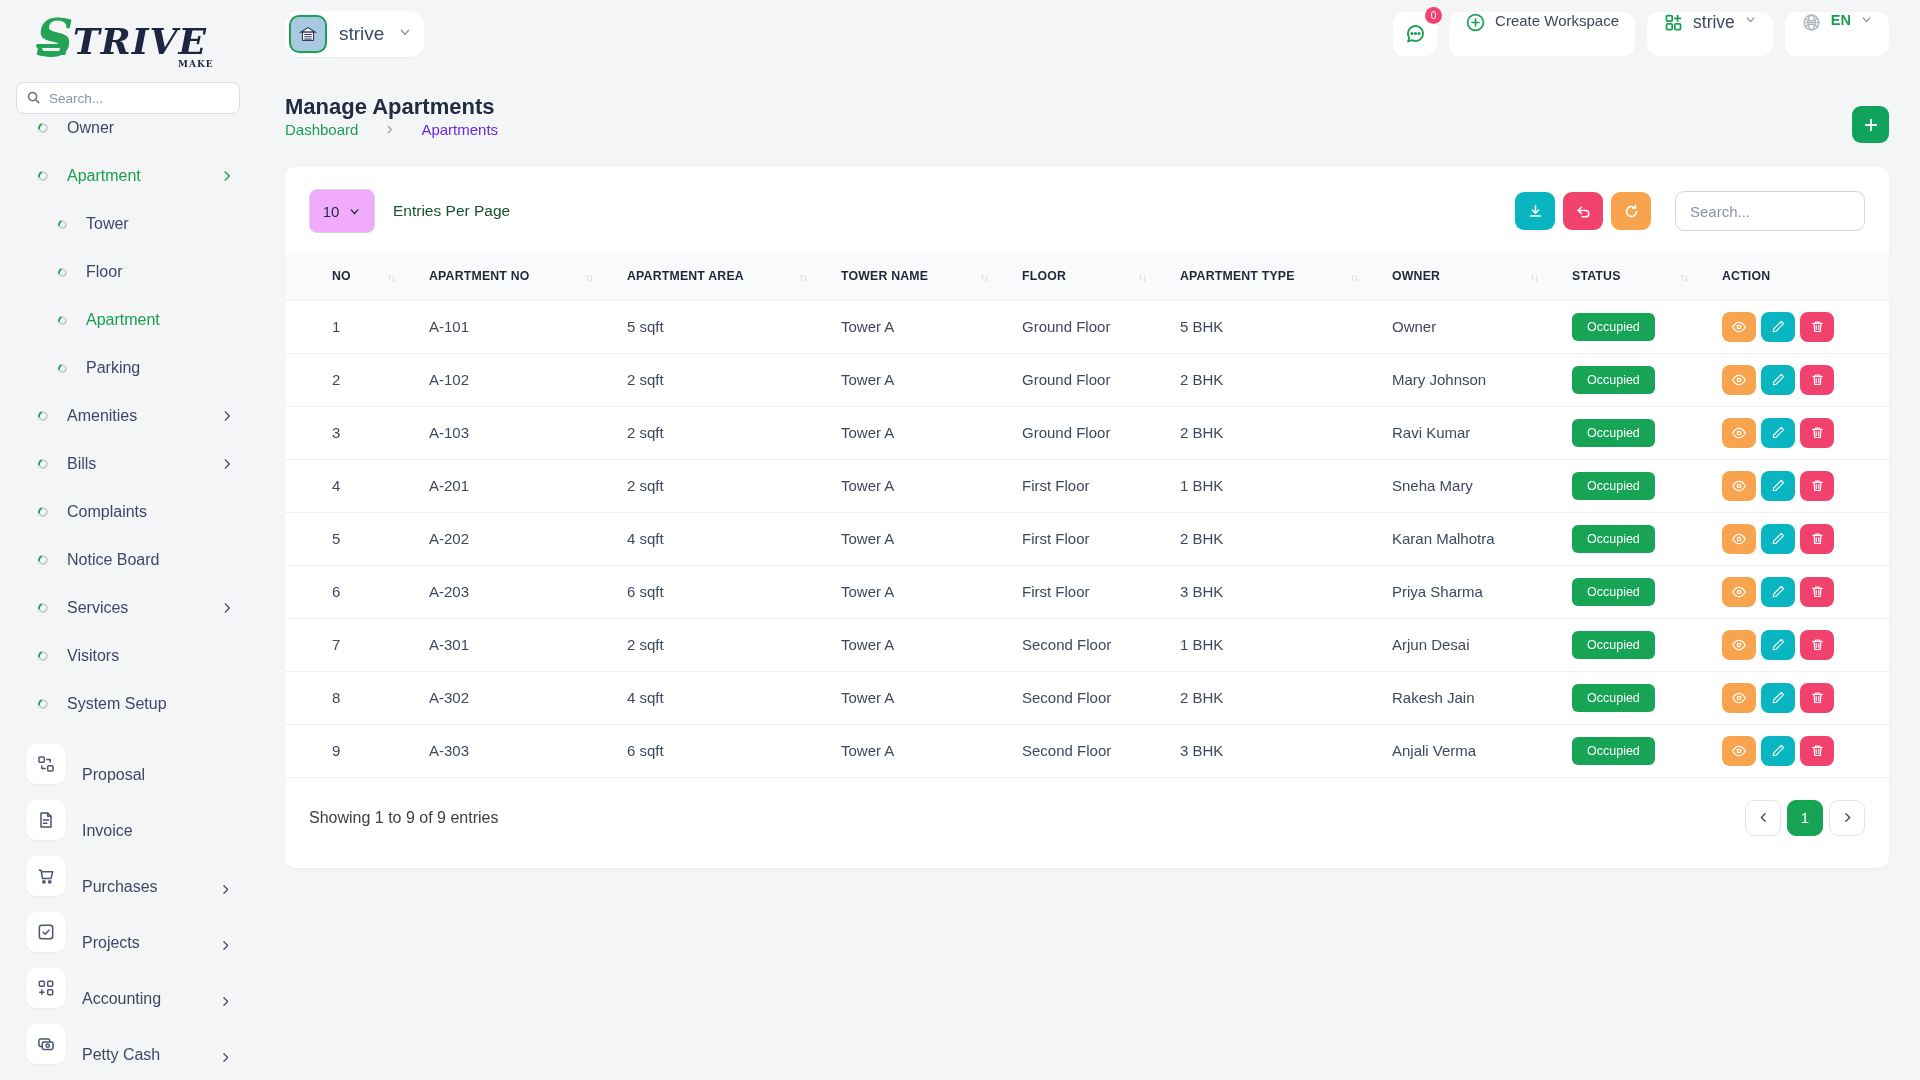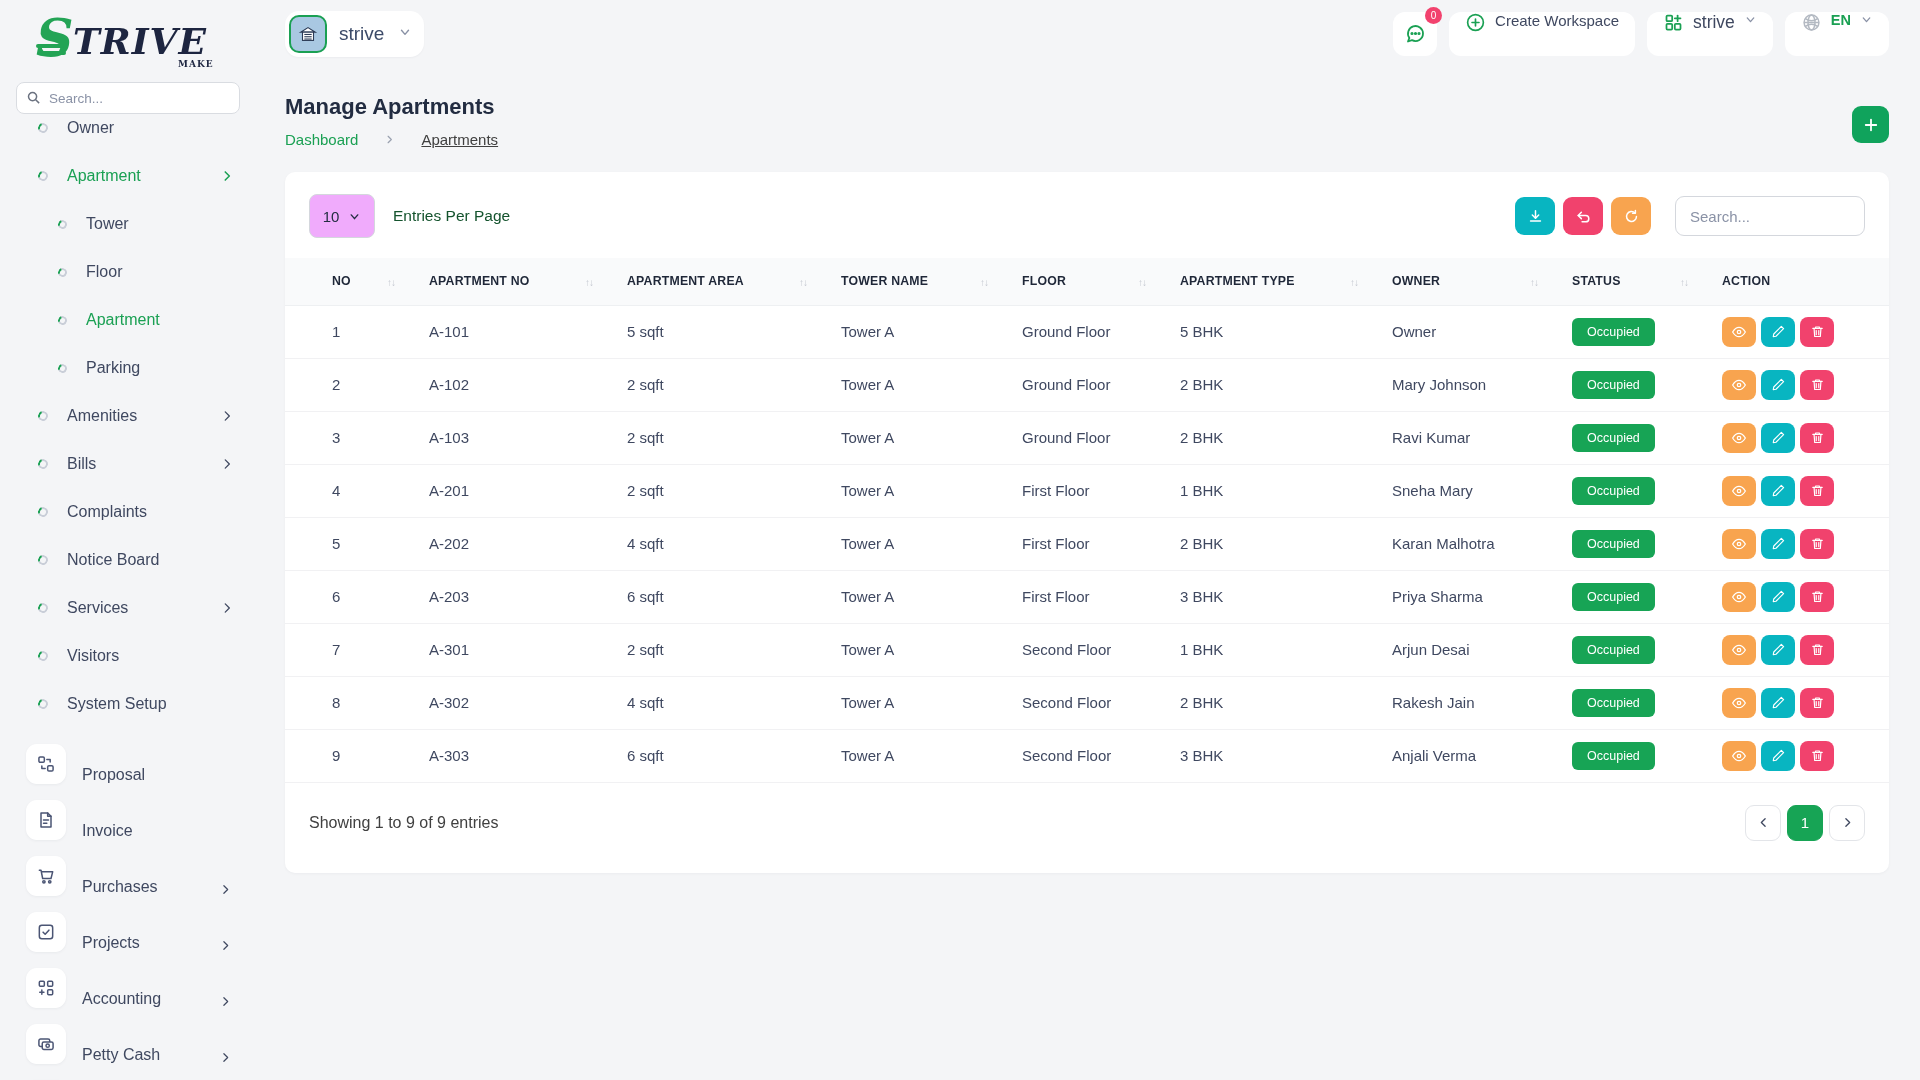--- a/index.html
+++ b/index.html
@@ -40,23 +40,23 @@
   .chat-badge { position:absolute; top:-5px; right:-5px; min-width:17px; height:17px; border-radius:9px; background:#f2426e; color:#fff;
       font-size:10px; display:flex; align-items:center; justify-content:center; padding:0 4px; }
   .pill { height:44px; background:#fff; border-radius:12px; display:flex; align-items:flex-start; padding:0 16px; gap:9px; cursor:pointer; font-size:15px; color:#3f4860; }
   .pill .big { font-size:17.5px; color:#3f4860; }
   .lang { color:#1aa053; font-weight:bold; font-size:14.5px; }
 
   
   .main { margin-left:256px; padding:0 31px 0 29px; }
   .page-head { display:flex; align-items:flex-start; margin-top:34px; }
   .page-title { font-size:22px; font-weight:bold; color:#222c41; }
-  .crumb { display:flex; align-items:center; gap:26px; margin-top:11px; font-size:15px; }
+  .crumb { display:flex; align-items:center; gap:26px; margin-top:1px; font-size:15px; }
   .crumb .home { color:#1aa053; cursor:pointer; }
-  .crumb .cur { color:#404040;text-decoration:underline; }
+  .crumb .cur { color:#6d28d9; }
   .add-btn { margin-left:auto; margin-top:12px; width:37px; height:37px; border:none; border-radius:9px; background:#10a35c; display:flex;
       align-items:center; justify-content:center; cursor:pointer; }
 
   .card { margin-top:24px; background:#fff; border-radius:10px; box-shadow:0 1px 3px rgba(20,30,60,.04); padding-bottom:6px; }
   .toolbar { display:flex; align-items:center; padding:22px 24px 20px 24px; }
   .pp-select { width:66px; height:44px; border:1px solid #d4d7dd; border-radius:8px; display:flex; align-items:center; justify-content:center;
       gap:9px; font-size:15px; color:#232d42; cursor:pointer; background:#f0abfc; }
   .pp-label { margin-left:18px; font-size:15.5px; color:#14532d; }
   .tb-right { margin-left:auto; display:flex; align-items:center; gap:8px; }
   .sq-btn { width:40px; height:38px; border:none; border-radius:9px; display:flex; align-items:center; justify-content:center; cursor:pointer; }

